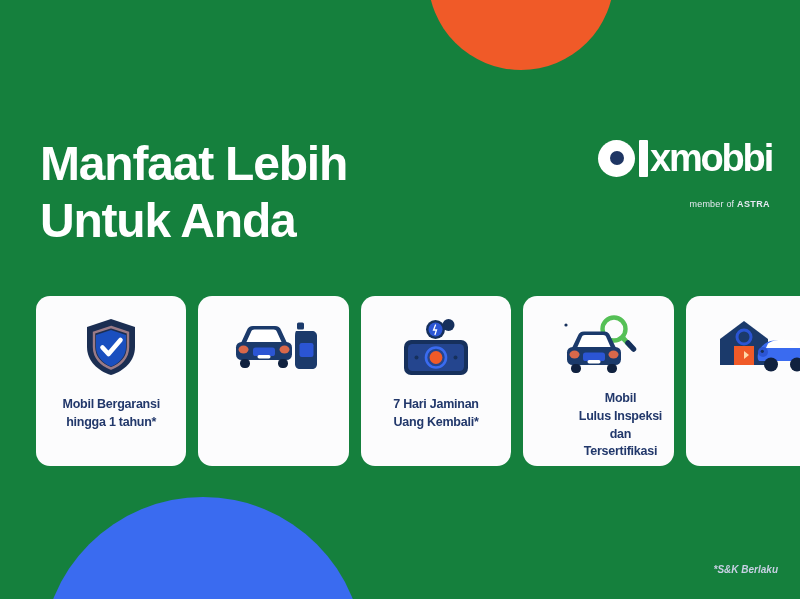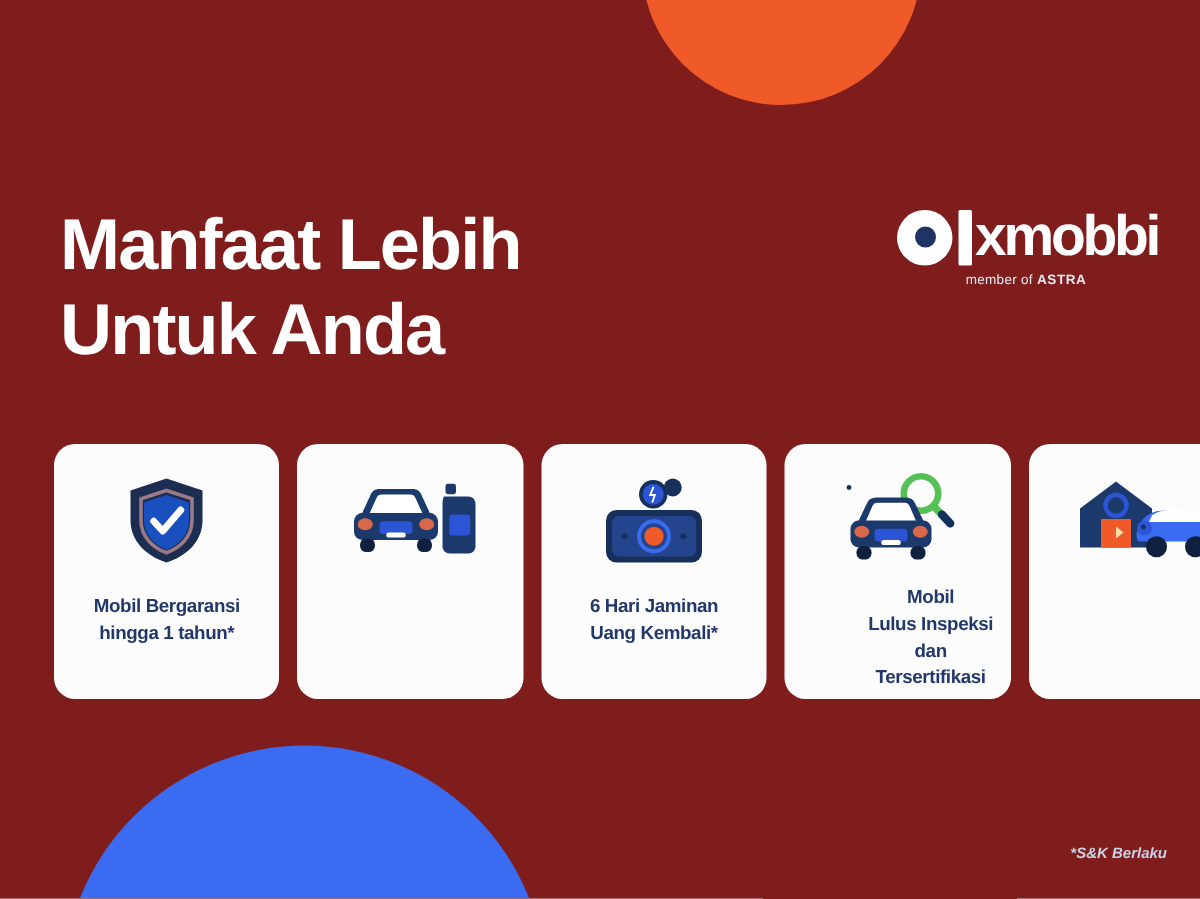--- a/index.html
+++ b/index.html
@@ -4,21 +4,21 @@
 <style>
   * { box-sizing: border-box; margin: 0; padding: 0; }
   html, body {
     width: 800px; height: 599px;
     overflow: hidden;
     font-family: "Liberation Sans", sans-serif;
   }
   #stage {
     position: relative;
     width: 800px; height: 599px;
-    background: #7f1d1d;
+    background: #15803d;
     overflow: hidden;
   }
 
   
   .blob { position: absolute; border-radius: 50%; }
   #blob-orange {
     width: 186px; height: 186px;
     left: 428px; top: -116px;
     background: #F05A28;
   }
@@ -37,21 +37,21 @@
     font-weight: bold;
     line-height: 1.18;
     letter-spacing: -1.2px;
     white-space: pre-line;
   }
 
   
   #logo-block {
     position: absolute;
     right: 28px; top: 138px;
-    text-align: center;
+    text-align: right;
   }
   #logo-wordmark {
     display: flex;
     align-items: center;
     justify-content: flex-end;
     height: 40px;
   }
   .logo-o {
     width: 37px; height: 37px;
     border-radius: 50%;
@@ -80,21 +80,21 @@
     font-size: 38px;
     font-weight: bold;
     letter-spacing: -2.2px;
     line-height: 37px;
     margin-left: 2px;
   }
   #logo-sub {
     color: #E6E9F2;
     font-size: 9px;
     letter-spacing: 0.2px;
-    margin-top: 3px;
+    margin-top: 21px;
     padding-right: 2px;
   }
   #logo-sub b { letter-spacing: 0.4px; }
 
   
   #cards {
     position: absolute;
     left: 36px; top: 296px;
     width: 800px; height: 170px;
     display: flex;
@@ -208,21 +208,21 @@
           <g>
             <rect x="14" y="24" width="64" height="35" rx="7" fill="#16305C"></rect>
             <rect x="18" y="28" width="56" height="27" rx="4.5" fill="#24458E"></rect>
             <circle cx="46" cy="41.5" r="10" fill="none" stroke="#3A6BF0" stroke-width="2.6"></circle>
             <circle cx="46" cy="41.5" r="6.4" fill="#F05A28"></circle>
             <circle cx="26.5" cy="41.5" r="2" fill="#16305C"></circle>
             <circle cx="65.5" cy="41.5" r="2" fill="#16305C"></circle>
           </g>
         </svg>
       </div>
-      <div class="card-label">6 Hari Jaminan
+      <div class="card-label">7 Hari Jaminan
 Uang Kembali*</div>
     </div>
 
     <div class="card">
       <div class="card-icon">
         <svg width="84" height="66" viewBox="0 0 84 66">
           <g>
             <circle cx="58" cy="15" r="11.5" fill="none" stroke="#55C056" stroke-width="4.4"></circle>
             <line x1="66.5" y1="23.5" x2="74" y2="31.5" stroke="#55C056" stroke-width="5" stroke-linecap="round"></line>
             <line x1="72" y1="29" x2="77.5" y2="35" stroke="#16305C" stroke-width="5.5" stroke-linecap="round"></line>

